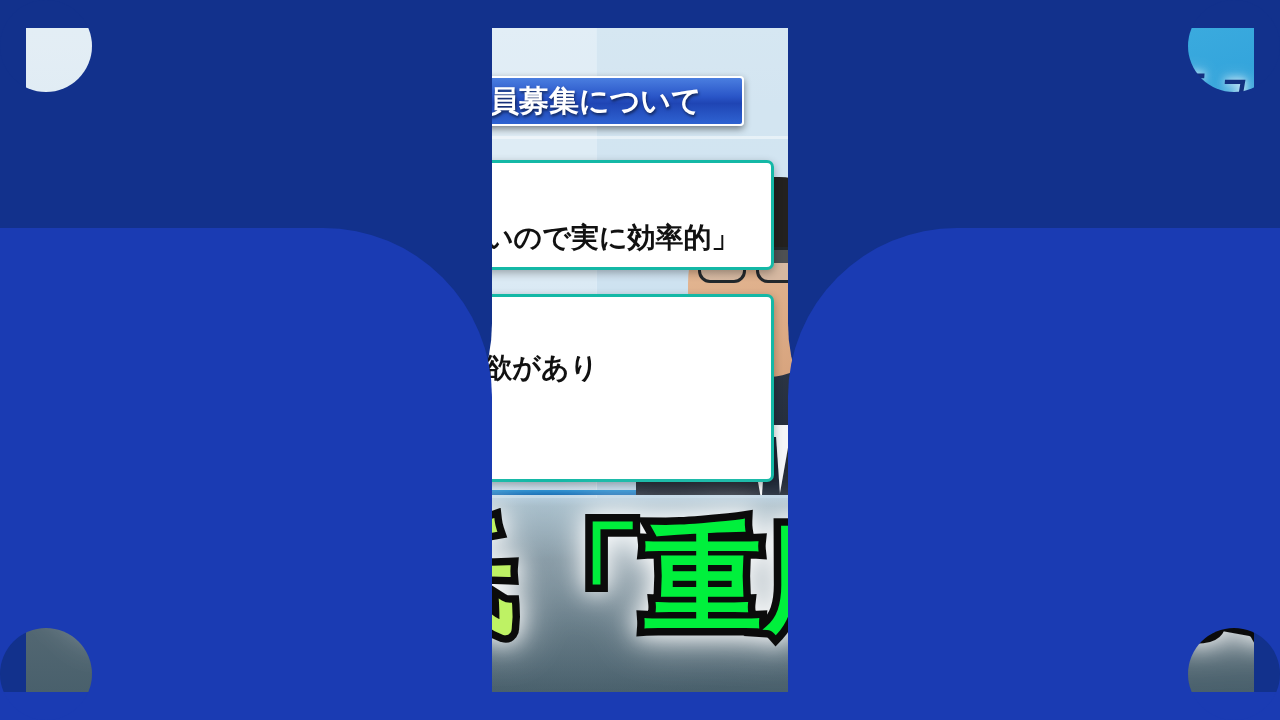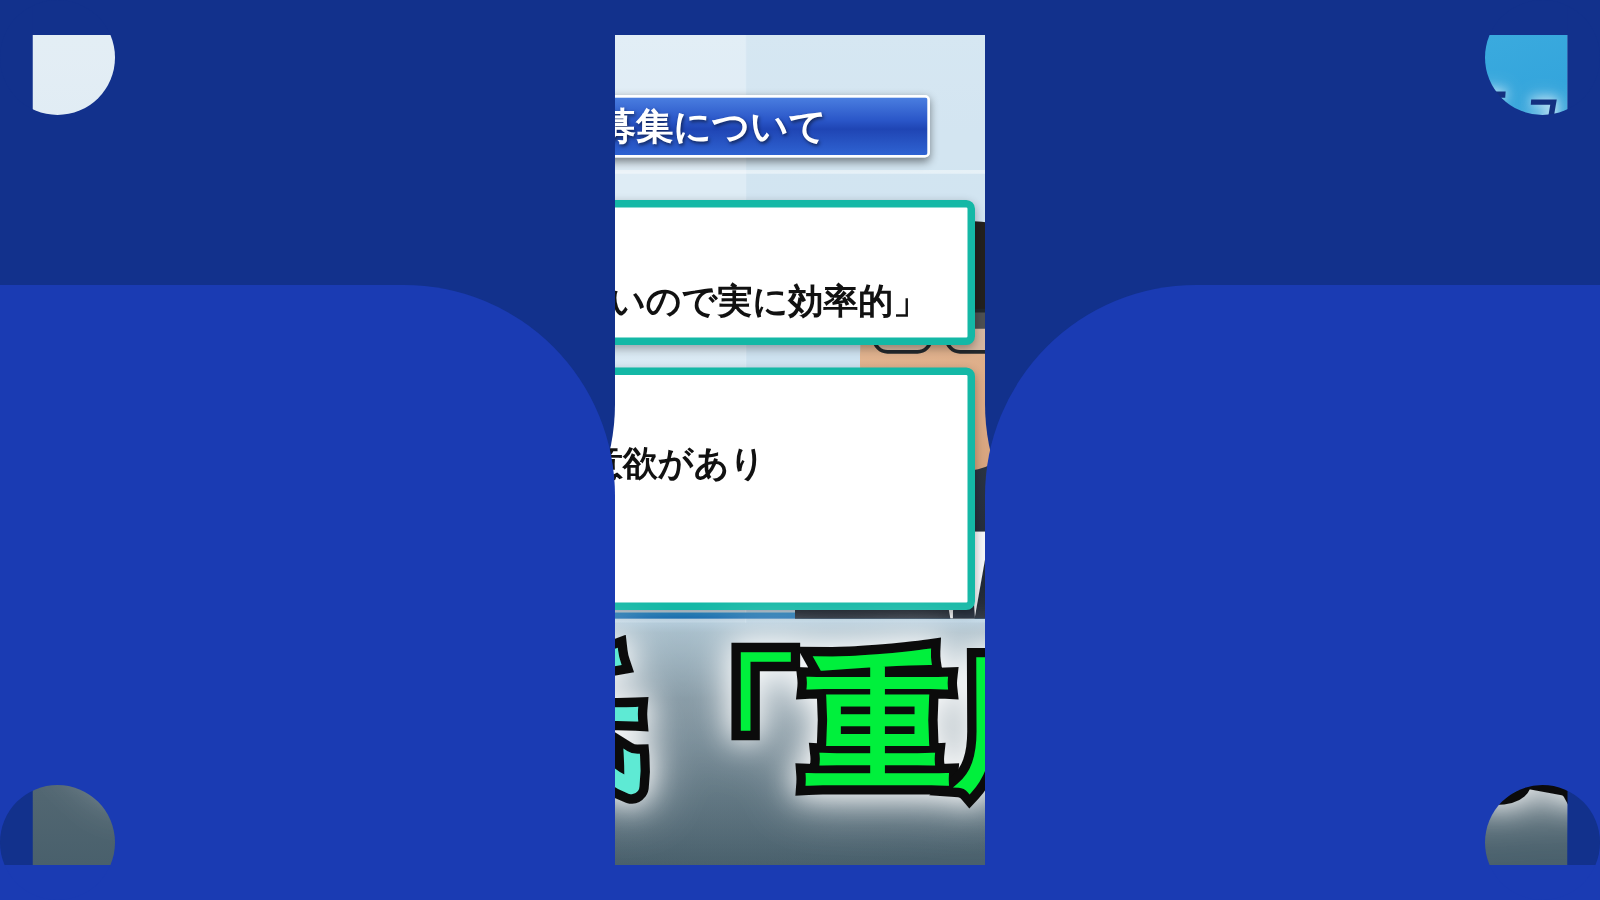--- a/index.html
+++ b/index.html
@@ -62,56 +62,56 @@
   .tie{position:absolute;}
   .glasses{position:absolute;}
   .gl-lens{position:absolute;width:42px;height:30px;border:3px solid #23282c;border-radius:12px;background:rgba(190,205,215,.28);}
   .gl-bridge{position:absolute;width:16px;height:3px;background:#23282c;top:13px;left:42px;}
 
   
   .bluebar{position:absolute;left:146px;top:76px;width:594px;height:46px;z-index:40;
            background:linear-gradient(180deg,#4a7ee0 0%,#2a56c8 40%,#1f45b4 55%,#2f63d2 100%);
            border:2px solid #ffffff;border-radius:4px;
            box-shadow:0 3px 7px rgba(0,0,0,.45);
-           display:flex;align-items:center;}
+           display:flex;align-items:center;justify-content:center;}
   .bluebar span{font-family:"DejaVu Sans","Liberation Sans",sans-serif;
                 font-weight:bold;font-size:30px;color:#fff;letter-spacing:0px;white-space:nowrap;
                 text-shadow:1px 2px 3px rgba(0,0,0,.55);}
 
   
   .chip{position:absolute;z-index:45;height:34px;display:flex;align-items:baseline;
         padding:0 13px 0 11px;border-radius:5px;color:#fff;white-space:nowrap;
         box-shadow:0 2px 5px rgba(0,0,0,.4);}
   .chip .t1{font-family:"DejaVu Sans","Liberation Sans",sans-serif;font-weight:bold;font-size:23px;
             line-height:34px;text-shadow:1px 1px 2px rgba(0,0,0,.45);}
   .chip .t2{font-family:"DejaVu Sans","Liberation Sans",sans-serif;font-weight:bold;font-size:15px;
             line-height:34px;text-shadow:1px 1px 2px rgba(0,0,0,.45);}
   .chip-orange{background:linear-gradient(180deg,#f59433,#e8731a);}
   .chip-red{background:linear-gradient(180deg,#ef4242,#d61f1f);}
 
-  .qpanel{position:absolute;z-index:38;background:#fff;border:6px solid #14b8a6;border-radius:7px;
+  .qpanel{position:absolute;z-index:38;background:#fff;border:3px solid #14b8a6;border-radius:7px;
           box-shadow:0 3px 8px rgba(0,0,0,.3);text-align:right;}
   .qtext{position:absolute;font-family:"DejaVu Sans","Liberation Sans",sans-serif;font-weight:bold;
          color:#111;white-space:nowrap;}
   .musk{position:absolute;left:10px;top:8px;width:86px;height:92px;overflow:hidden;background:#fff;}
 
   
   .redline{position:absolute;left:486px;top:437px;z-index:50;white-space:nowrap;
            font-family:"DejaVu Sans","Liberation Sans",sans-serif;font-weight:bold;font-size:50px;
            color:#e3000f;letter-spacing:1px;
            -webkit-text-stroke:9px #ffffff;paint-order:stroke fill;
            filter:drop-shadow(2px 3px 2px rgba(0,0,0,.75));}
 
   
   .headline{position:absolute;left:36px;top:519px;z-index:50;white-space:nowrap;
             font-family:"DejaVu Sans","Liberation Sans",sans-serif;font-weight:bold;font-size:118px;
             line-height:118px;letter-spacing:2px;
             -webkit-text-stroke:15px #0b0b0b;paint-order:stroke fill;
             filter:drop-shadow(0 0 11px rgba(255,255,255,.95)) drop-shadow(0 0 20px rgba(255,255,255,.7));}
-  .headline .y{color:#5eead4;}
+  .headline .y{color:#bef264;}
   .headline .g{color:#00f03c;}
 </style>
 </head>
 <body>
 
 <div id="stage">
 
   <div class="studio">
     <div class="wallpanel wp1"></div>
     <div class="wallpanel wp2"></div>
@@ -204,21 +204,21 @@
     </div>
     <div class="qtext" style="left:104px;top:12px;font-size:28px;">「私とラマスワミ氏は</div>
     <div class="qtext" style="left:120px;top:56px;font-size:28px;">報酬を受け取っていないので実に効率的」</div>
   </div>
   <div class="chip chip-orange" style="left:36px;top:138px;">
     <span class="t1">マスク氏のX</span>
     <span class="t2">(13日)</span>
   </div>
 
   <div class="qpanel" style="left:62px;top:294px;width:706px;height:182px;">
-    <div class="qtext" style="left:110px;top:52px;font-size:28px;">週80時間以上取り組む意欲があり</div>
+    <div class="qtext" style="left:110px;top:52px;font-size:28px;font-family:Liberation Serif, serif;">週80時間以上取り組む意欲があり</div>
     <div class="qtext" style="left:110px;top:92px;font-size:28px;">小さな政府を目指す</div>
     <div class="qtext" style="left:110px;top:132px;font-size:28px;">高い知能指数(IQ)を持つ</div>
   </div>
   <div class="chip chip-red" style="left:36px;top:272px;">
     <span class="t1">「政府効率化省」のX</span>
     <span class="t2">(14日)</span>
   </div>
 
 
   <div class="headline">

